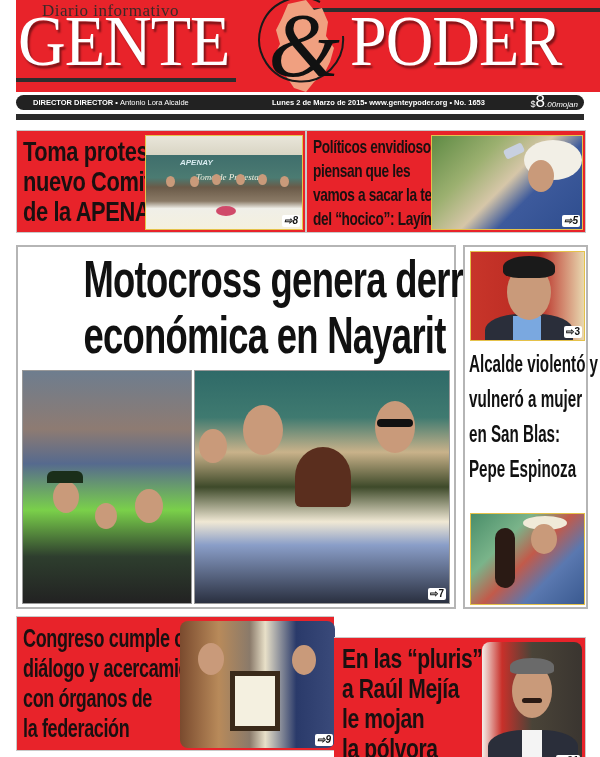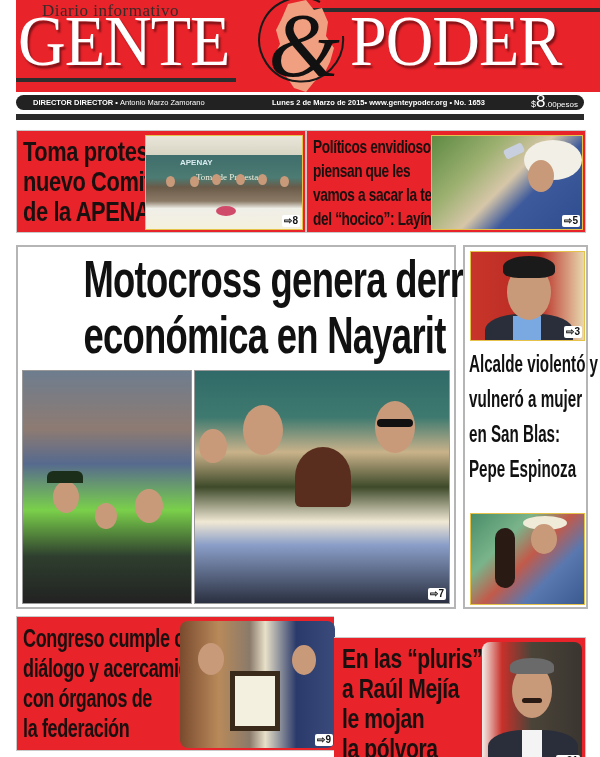--- a/index.html
+++ b/index.html
@@ -17,27 +17,27 @@
   .mh-logo { position: absolute; left: 232px; top: -4px; width: 110px; height: 100px; }
 
   
   .infobar { position: absolute; left: 16px; top: 95px; width: 568px; height: 15px; background: #222; border-radius: 8px; color: #fff; font-size: 7.5px; font-weight: bold; }
   .infobar .director { position: absolute; left: 17px; top: 3px; }
   .infobar .director .name { font-weight: normal; }
   .infobar .dateline { position: absolute; left: 256px; top: 3px; text-align: center; }
   .infobar .price { position: absolute; right: 6px; top: -3px; color: #fff; font-weight: normal; }
   .infobar .price .cur { font-size: 9px; }
   .infobar .price .big { font-size: 17px; }
-  .infobar .price .small { font-size: 8px; }
+  .infobar .price .small { font-size: 8px; font-style: italic; }
   .thick-rule { position: absolute; left: 16px; top: 114px; width: 568px; height: 6px; background: #2a2a2a; }
 
   
   .red-box { position: absolute; background: #e8232a; border: 1px solid #c9c9c9; }
   .hl-red { font-family: "Liberation Sans", sans-serif; font-weight: bold; color: #1a1010; letter-spacing: -0.5px; transform: scaleX(0.78); transform-origin: left top; white-space: nowrap; }
-  .photo { position: absolute; border: 1px solid #e5c24a; overflow: hidden; }
+  .photo { position: absolute; border: 1px solid #e5c24a; overflow: hidden; font-style: italic; }
   .page-ref { position: absolute; right: 2px; bottom: 2px; background: #fff; color: #111; font-size: 10px; font-weight: bold; padding: 0 2px; line-height: 12px; border-radius: 2px; }
 
   
   #story-apenay { left: 16px; top: 130px; width: 290px; height: 103px; }
   #story-apenay .hl-red { position: absolute; left: 6px; top: 6px; font-size: 28px; line-height: 30px; }
   #story-apenay .photo { left: 128px; top: 4px; width: 158px; height: 95px;
      background: linear-gradient(180deg, #e9e6da 0%, #d9d5c4 20%, #3f6e6c 20%, #4b7b72 45%, #6a5a48 55%, #8a7a66 70%, #f0efe8 78%, #f4f0de 100%); }
 
   
   #story-layin { left: 306px; top: 130px; width: 280px; height: 103px; }
@@ -90,25 +90,25 @@
     <path d="M95 40 A42 42 0 1 1 72 6" fill="none" stroke="#1a1a1a" stroke-width="2"></path>
     <text x="56" y="80" text-anchor="middle" font-family="Liberation Serif, serif" font-size="92" fill="#111" font-style="italic">&amp;</text>
   </svg>
   <div class="mh-poder">PODER</div>
 </header>
 
 <div class="infobar">
   <div class="director">
     <span>DIRECTOR DIRECTOR</span>
     <span>•</span>
-    <span class="name">Antonio Marzo Zamorano</span>
+    <span class="name">Antonio Lora Alcalde</span>
   </div>
   <div class="dateline">Lunes 2 de Marzo de 2015• www.genteypoder.org • No. 1653</div>
   <div class="price">
-    <span class="cur">$</span><span class="big">8</span><span class="small">.00</span><span class="small">pesos</span>
+    <span class="cur">$</span><span class="big">8</span><span class="small">.00</span><span class="small">mojan</span>
   </div>
 </div>
 <div class="thick-rule"></div>
 
 <section id="story-apenay" class="red-box">
   <div class="hl-red">
     <div>Toma protesta</div>
     <div>nuevo Comité</div>
     <div>de la APENAY</div>
   </div>

